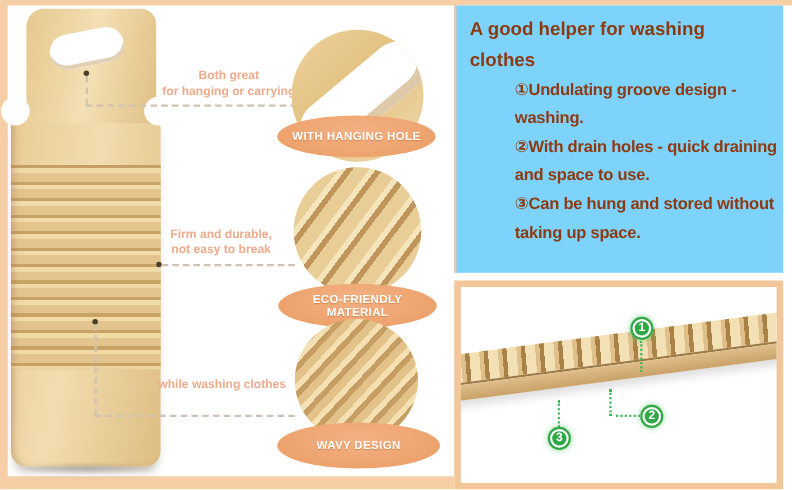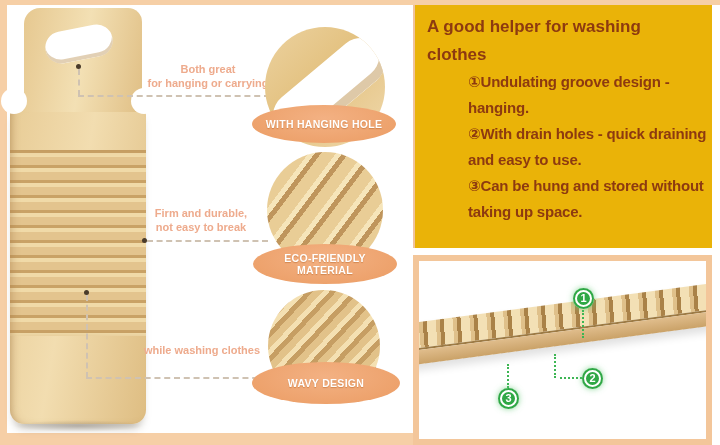--- a/index.html
+++ b/index.html
@@ -71,26 +71,26 @@
     background:repeating-linear-gradient(133deg,#e2c289 0 7px,#f4e0b2 7px 12px,#c69e63 12px 17px);}
 
   
   .badge{
     border-radius:50%;display:flex;flex-direction:column;align-items:center;justify-content:center;
     background:radial-gradient(ellipse at 50% 35%,#f3b183,#eb9c63);
     color:#fff;font-weight:bold;font-size:10.5px;line-height:12.5px;letter-spacing:.3px;
     text-align:center;text-shadow:0 1px 1px rgba(180,100,40,.5);
   }
   #badge-1{left:252px;top:105px;width:144px;height:38px;justify-content:center;}
-  #badge-2{left:253px;top:244px;width:144px;height:40px;text-align:right;}
-  #badge-3{left:252px;top:362px;width:148px;height:42px;}
+  #badge-2{left:253px;top:258px;width:144px;height:40px;text-align:right;}
+  #badge-3{left:252px;top:384px;width:148px;height:42px;}
 
   
   #info-panel{
-    left:413px;top:5px;width:299px;height:243px;background:#eab308;
+    left:413px;top:5px;width:299px;height:243px;background:#7dd3fc;
     border-left:2px solid #f0c39c;box-sizing:border-box;
     padding:8px 6px 2px 12px;overflow:hidden;color:#8d3a10;
   }
   .h-line{font-size:17px;font-weight:bold;line-height:28px;white-space:nowrap;}
   .f-line{font-size:15px;font-weight:bold;line-height:26px;letter-spacing:-.2px;white-space:nowrap;margin-left:41px;}
 
   
   #closeup-panel{
     left:413px;top:255px;width:299px;height:190px;background:#fff;
     border:6px solid #f3c69a;box-sizing:border-box;overflow:hidden;
@@ -164,23 +164,23 @@
   </div>
   <div class="abs circ" id="circ-3"></div>
   <div class="abs badge" id="badge-3">
     <div>WAVY DESIGN</div>
   </div>
 
   <div class="abs" id="info-panel">
     <div class="h-line">A good helper for washing</div>
     <div class="h-line">clothes</div>
     <div class="f-line">①Undulating groove design -</div>
-    <div class="f-line">hanging.</div>
+    <div class="f-line">washing.</div>
     <div class="f-line">②With drain holes - quick draining</div>
-    <div class="f-line">and easy to use.</div>
+    <div class="f-line">and space to use.</div>
     <div class="f-line">③Can be hung and stored without</div>
     <div class="f-line">taking up space.</div>
   </div>
 
   <div class="abs" id="closeup-panel">
     <div class="abs" id="cu-board">
       <div class="abs" id="cu-teeth"></div>
       <div class="abs" id="cu-edge"></div>
     </div>
     <div class="abs gvdot" id="m1-line"></div>

